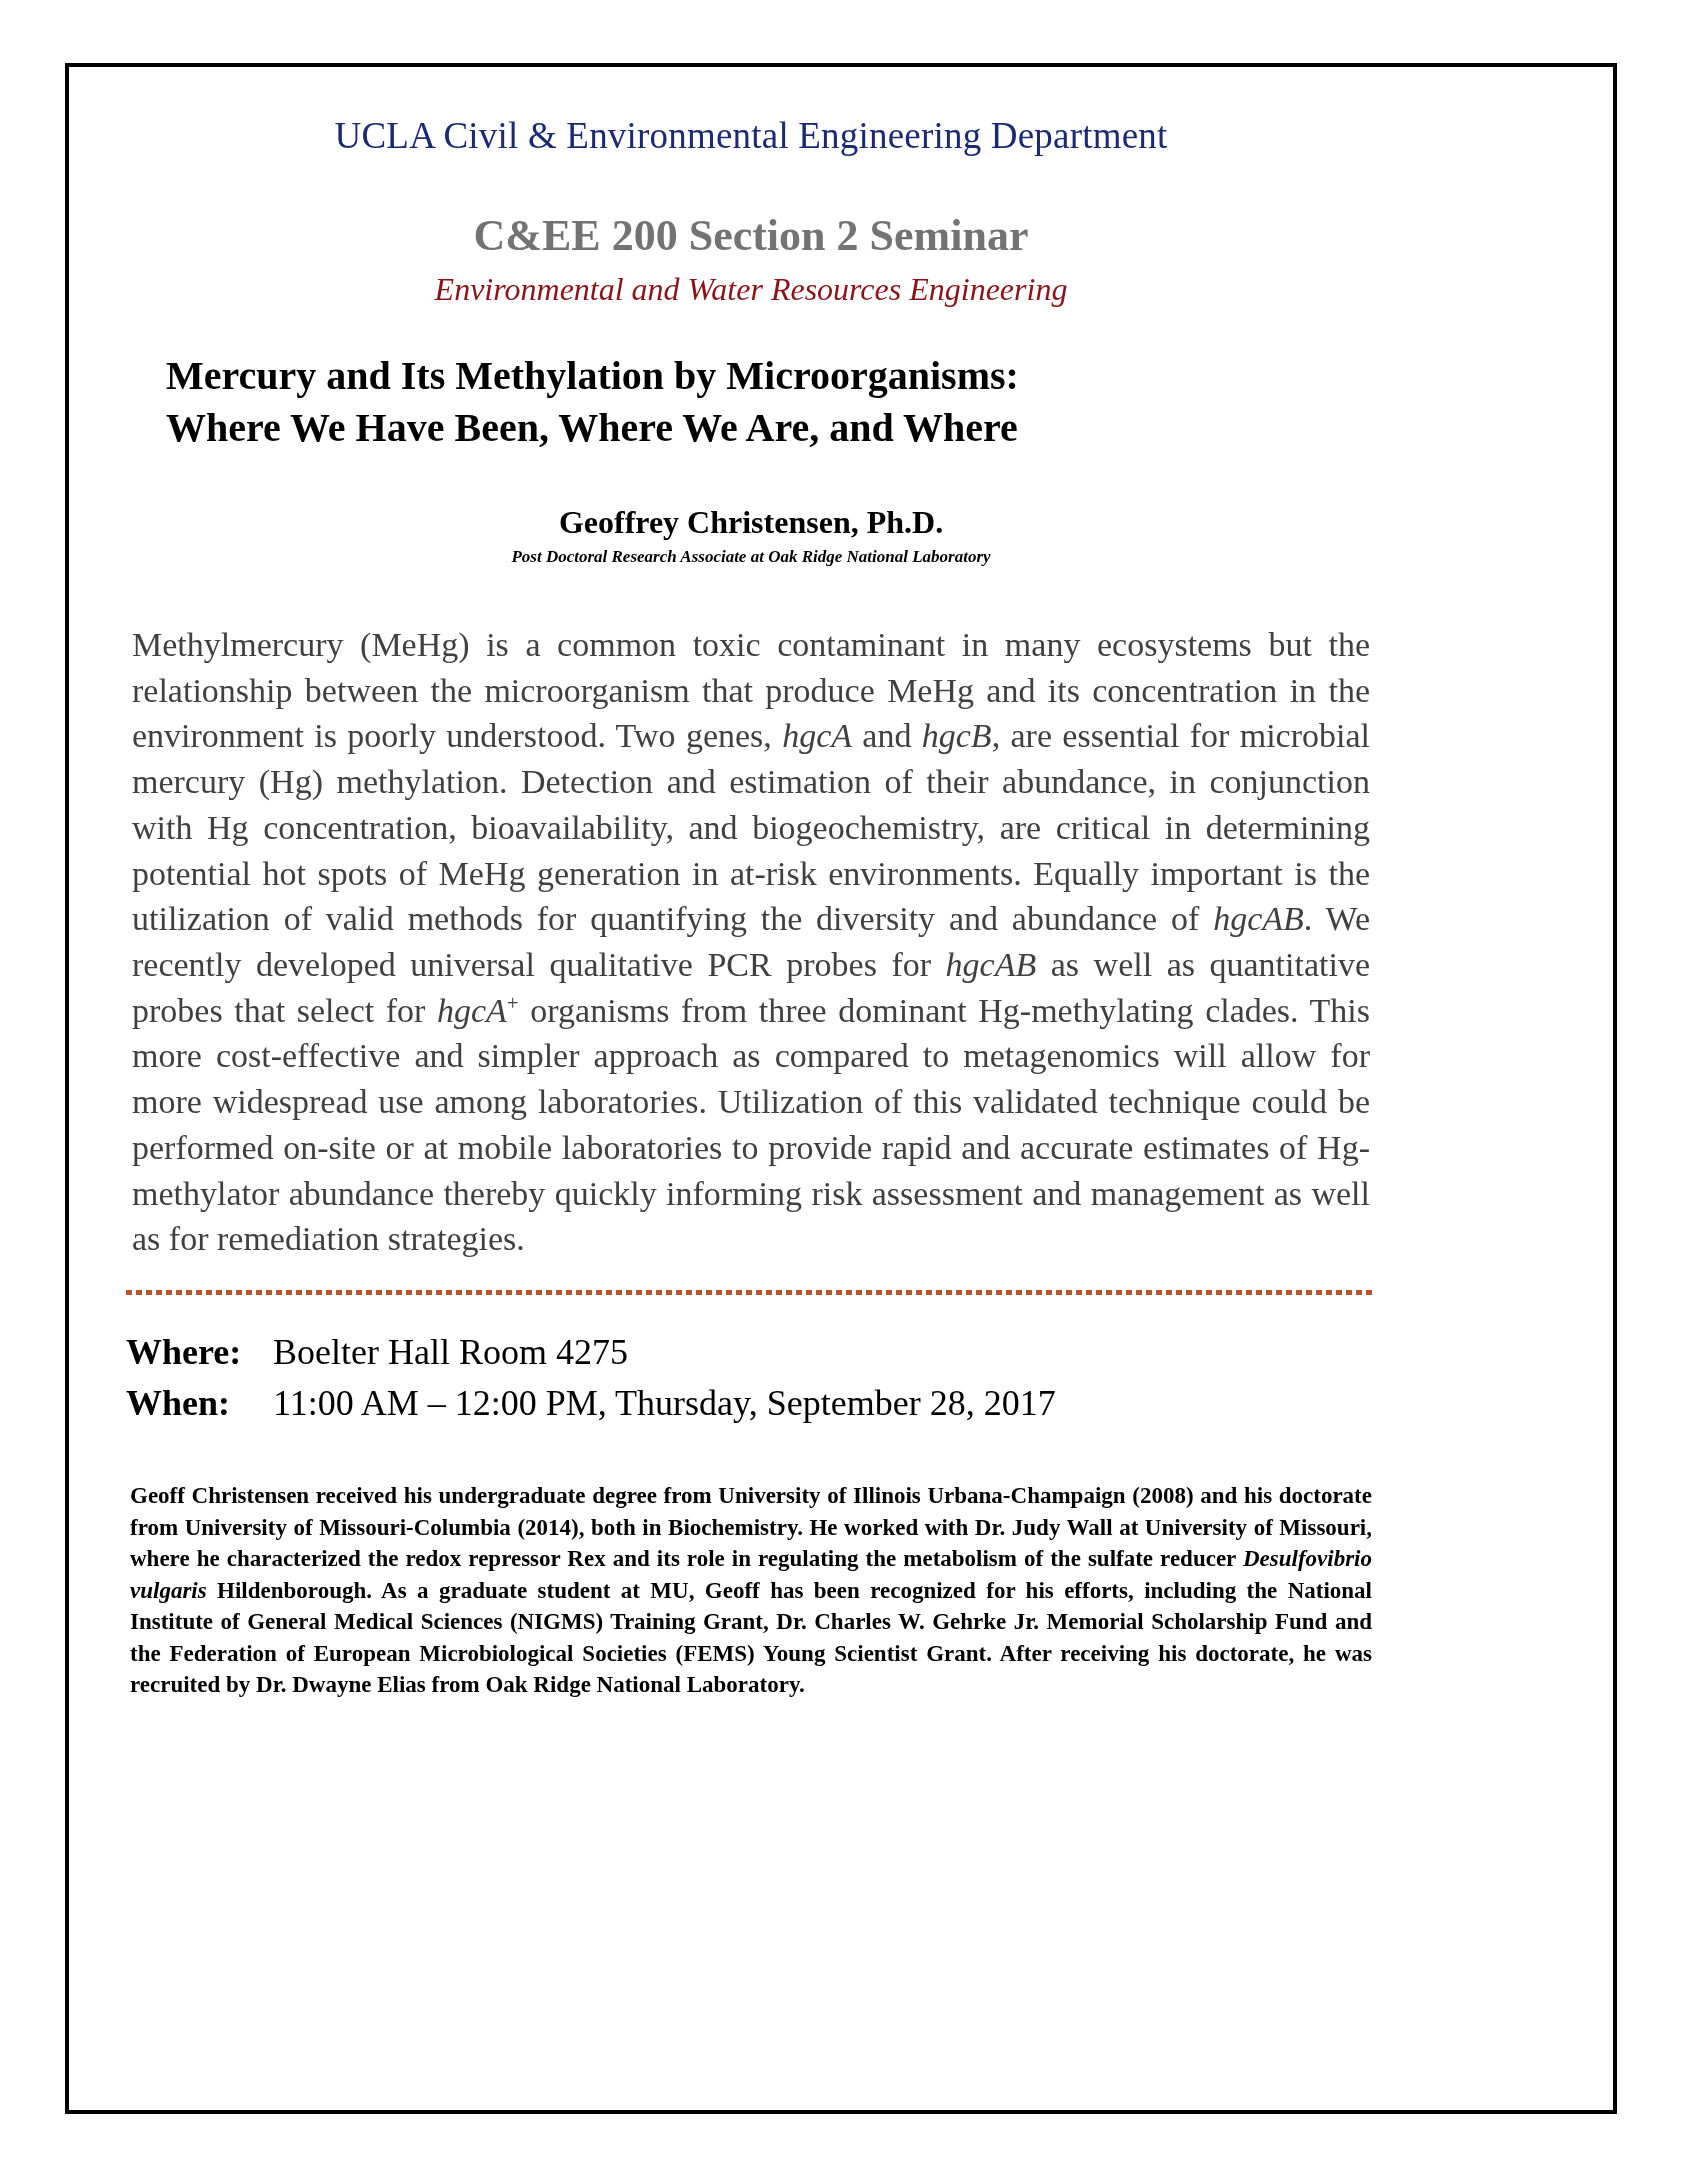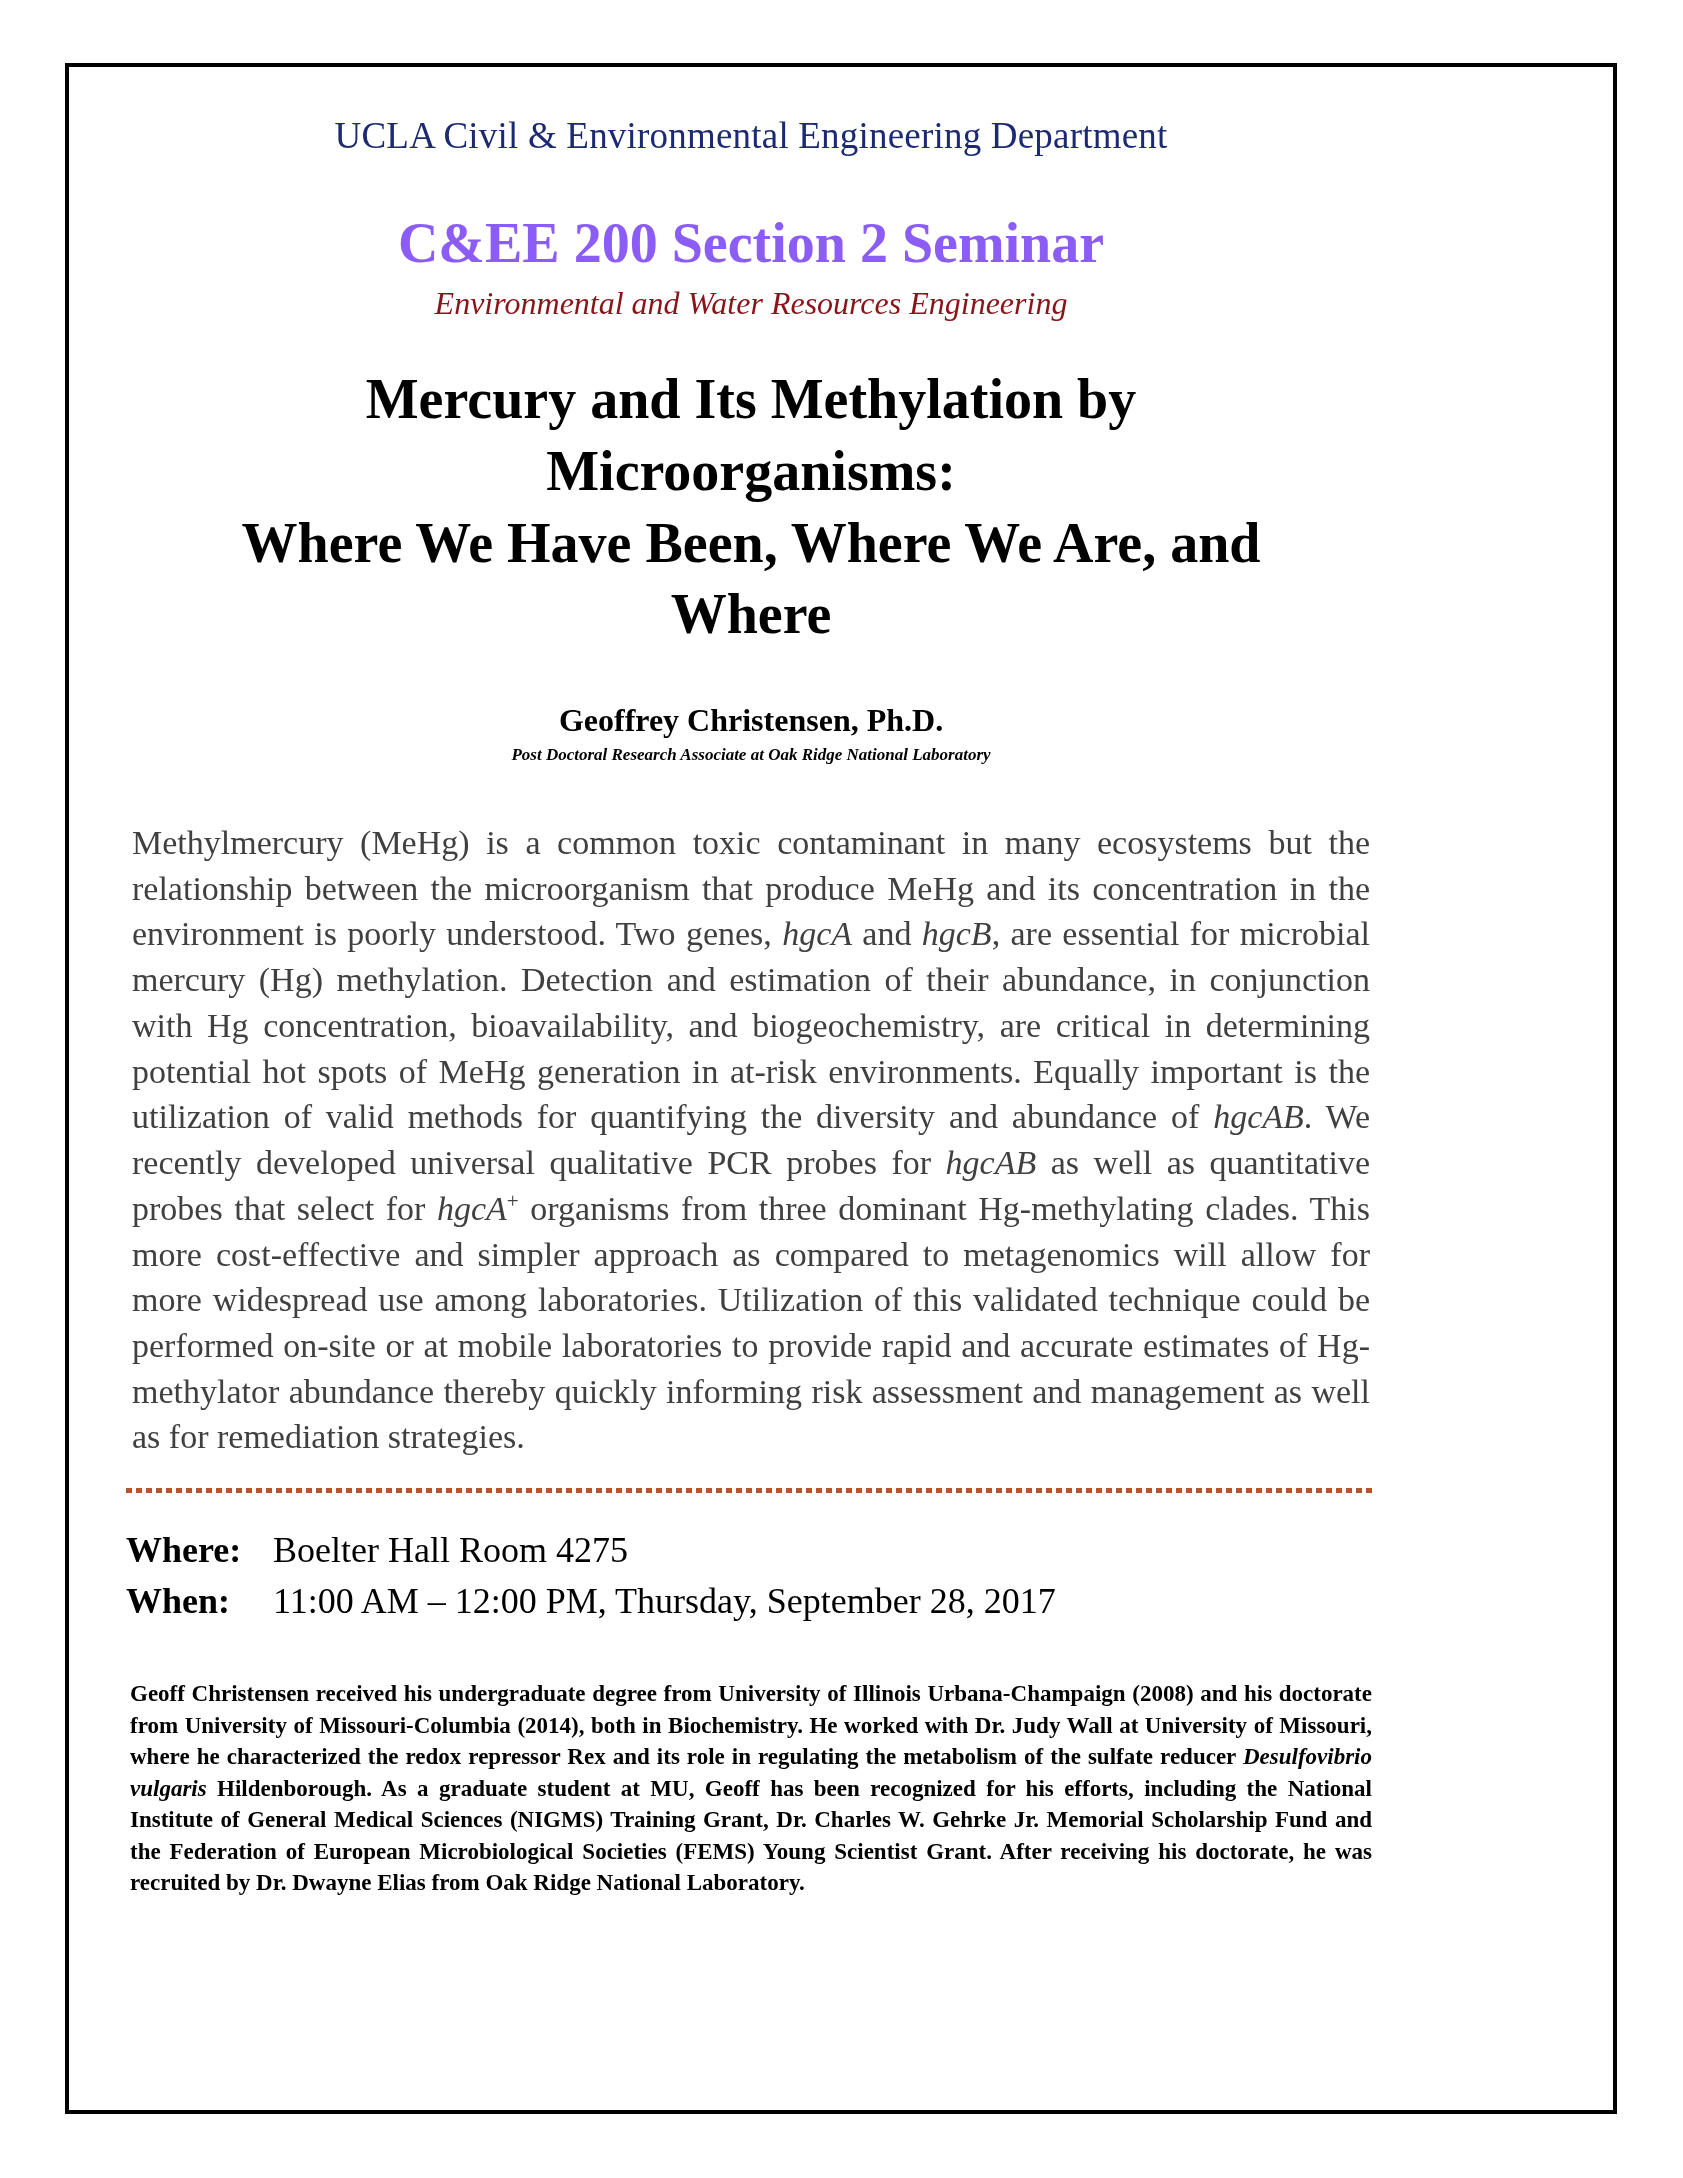--- a/index.html
+++ b/index.html
@@ -48,41 +48,41 @@
     text-align: center;
     color: #1b2a72;
     font-size: 37px;
     line-height: 1.2;
     margin-top: 51px;
     letter-spacing: 0.2px;
   }
 
   .seminar-title {
     text-align: center;
-    color: #8b5cf6;
-    font-size: 56px;
+    color: #737373;
+    font-size: 44px;
     font-weight: bold;
     line-height: 1.15;
     margin-top: 53px;
   }
 
   .seminar-subtitle {
     text-align: center;
     color: #8a1419;
     font-size: 32px;
     font-style: italic;
     line-height: 1.2;
     margin-top: 8px;
   }
 
   
   .talk-title {
-    text-align: center;
-    color: #000000;
-    font-size: 56px;
+    text-align: left;
+    color: #000000;
+    font-size: 40px;
     font-weight: bold;
     line-height: 1.28;
     margin-top: 42px;
     padding: 0 40px;
   }
 
   
   .speaker-name {
     text-align: center;
     color: #000000;

